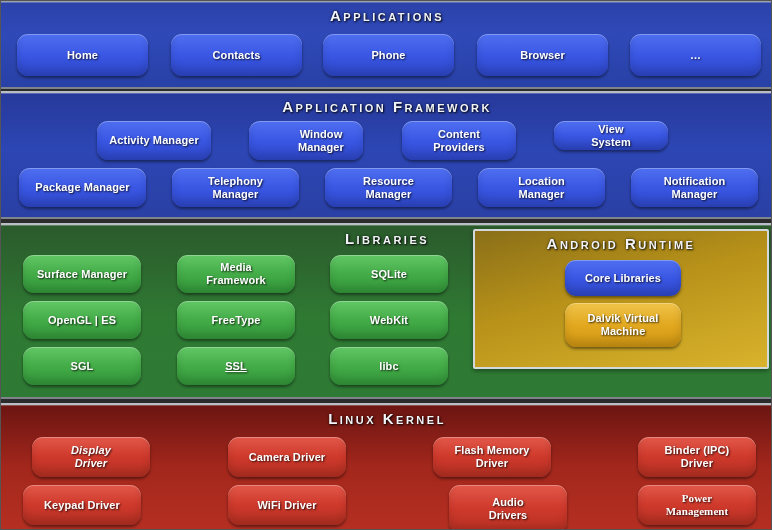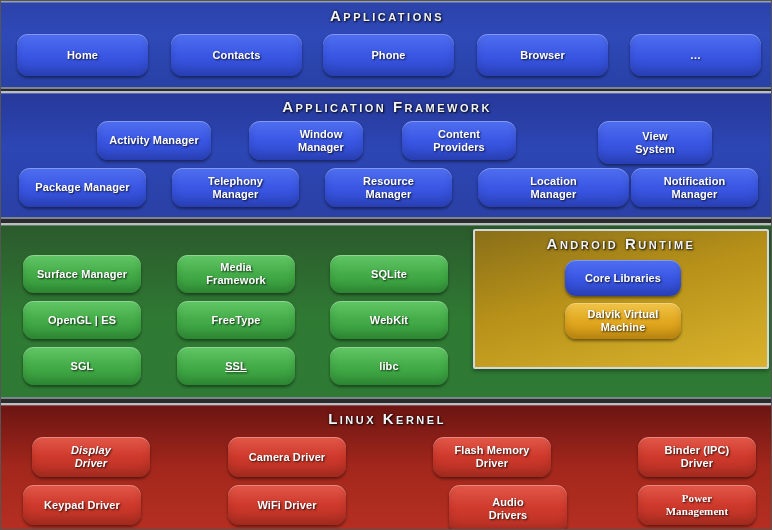--- a/index.html
+++ b/index.html
@@ -150,53 +150,54 @@
   </section>
 
   <section class="layer" id="layer-framework">
     <div class="layer-title">Application Framework</div>
     <div class="nodes">
         <div class="node node-blue" style="left: 96px; top: 28px; width: 114px; height: 39px;">Activity Manager</div>
         <div class="node node-blue" style="left: 248px; top: 28px; width: 114px; height: 39px; padding-left: 34px;">Window
 Manager</div>
         <div class="node node-blue" style="left: 401px; top: 28px; width: 114px; height: 39px;">Content
 Providers</div>
-        <div class="node node-blue" style="left: 553px; top: 28px; width: 114px; height: 43px; margin-left: 44px;">View
+        <div class="node node-blue" style="left: 553px; top: 28px; width: 114px; height: 29px;">View
 System</div>
         <div class="node node-blue" style="left: 18px; top: 75px; width: 127px; height: 39px;">Package Manager</div>
         <div class="node node-blue" style="left: 171px; top: 75px; width: 127px; height: 39px;">Telephony
 Manager</div>
         <div class="node node-blue" style="left: 324px; top: 75px; width: 127px; height: 39px;">Resource
 Manager</div>
-        <div class="node node-blue" style="left: 477px; top: 75px; width: 151px; height: 39px; border-radius: 13px;">Location
+        <div class="node node-blue" style="left: 477px; top: 75px; width: 127px; height: 39px;">Location
 Manager</div>
         <div class="node node-blue" style="left: 630px; top: 75px; width: 127px; height: 39px;">Notification
 Manager</div>
       </div>
   </section>
 
   <section class="layer" id="layer-libraries">
+    <div class="layer-title">Libraries</div>
     <div class="nodes">
         <div class="node node-green" style="left: 22px; top: 30px; width: 118px; height: 38px;">Surface Manager</div>
         <div class="node node-green" style="left: 176px; top: 30px; width: 118px; height: 38px;">Media
 Framework</div>
         <div class="node node-green" style="left: 329px; top: 30px; width: 118px; height: 38px;">SQLite</div>
         <div class="node node-green" style="left: 22px; top: 76px; width: 118px; height: 38px;">OpenGL | ES</div>
         <div class="node node-green" style="left: 176px; top: 76px; width: 118px; height: 38px;">FreeType</div>
         <div class="node node-green" style="left: 329px; top: 76px; width: 118px; height: 38px;">WebKit</div>
         <div class="node node-green" style="left: 22px; top: 122px; width: 118px; height: 38px;">SGL</div>
         <div class="node node-green" style="left: 176px; top: 122px; width: 118px; height: 38px; text-decoration: underline;">SSL</div>
         <div class="node node-green" style="left: 329px; top: 122px; width: 118px; height: 38px;">libc</div>
       </div>
 
     <div id="runtime-panel">
       <div class="layer-title">Android Runtime</div>
       <div class="nodes">
           <div class="node node-blue" style="left: 90px; top: 29px; width: 116px; height: 36px; text-align: center;">Core Libraries</div>
-          <div class="node node-gold" style="left: 90px; top: 72px; width: 116px; height: 36px;">Dalvik Virtual
+          <div class="node node-gold" style="left: 90px; top: 72px; width: 116px; height: 44px;">Dalvik Virtual
 Machine</div>
         </div>
     </div>
   </section>
 
   <section class="layer" id="layer-kernel">
     <div class="layer-title">Linux Kernel</div>
     <div class="nodes">
         <div class="node node-red" style="left: 31px; top: 32px; width: 118px; height: 40px; font-style: italic;">Display
 Driver</div>

